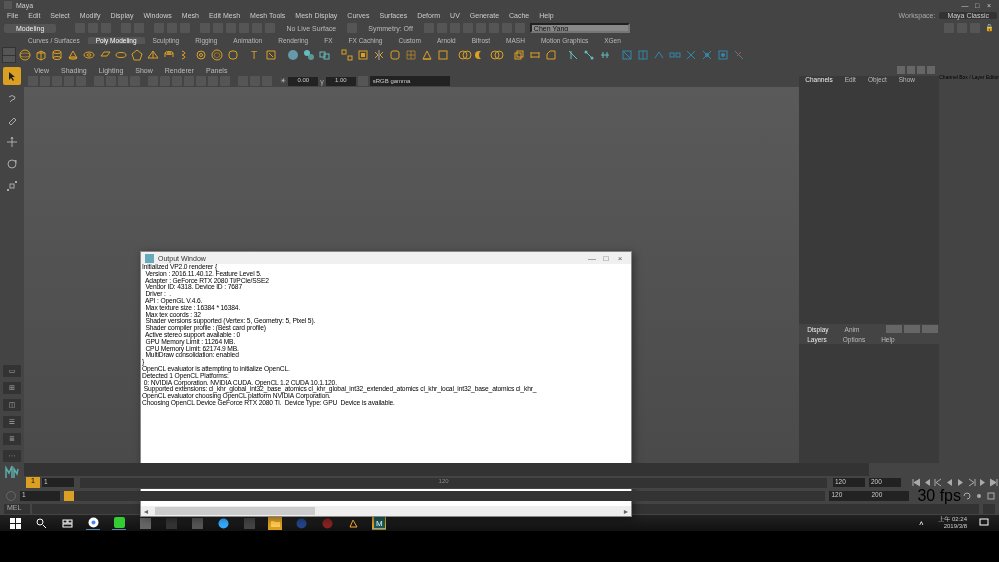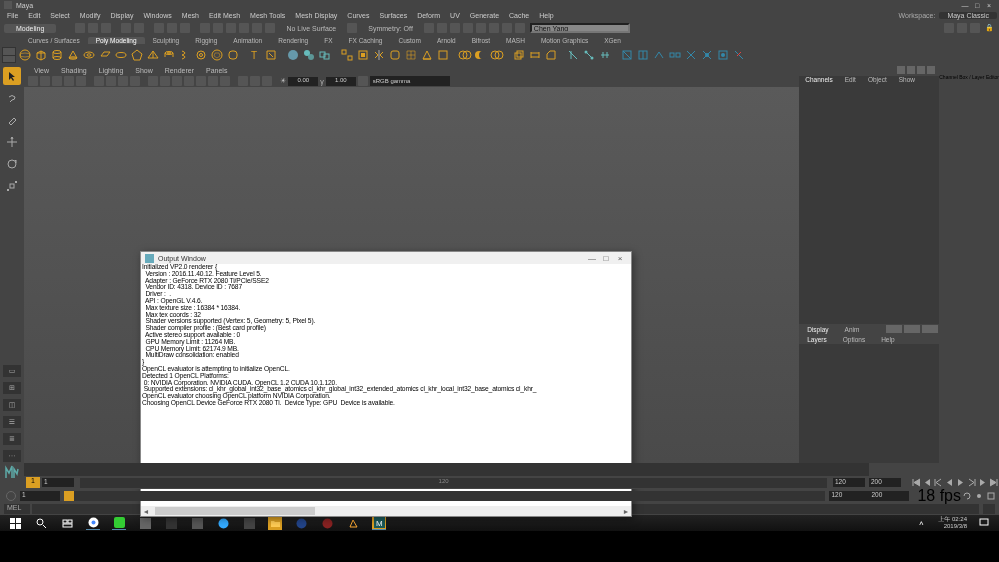--- a/index.html
+++ b/index.html
@@ -700,21 +700,21 @@
 <div class="range-slider">
   <div class="cb"></div>
   <div class="fval">1</div>
   <div class="track">
     <span class="rnum" style="left:2px">1</span>
     <div class="handle" style="left:0"></div>
   </div>
   <div class="fval">120</div>
   <div class="fval">200</div>
   <div style="width:8px"></div>
-  <div class="fps">18 fps</div>
+  <div class="fps">30 fps</div>
   <div class="rs-btn">
       <svg width="10" height="10">
         <path d="M2 5 A3 3 0 1 1 5 8" fill="none" stroke="#aaa"></path>
       </svg>
     </div>
   <div class="rs-btn">
       <svg width="10" height="10">
         <circle cx="5" cy="5" r="2" fill="#aaa"></circle>
       </svg>
     </div>

